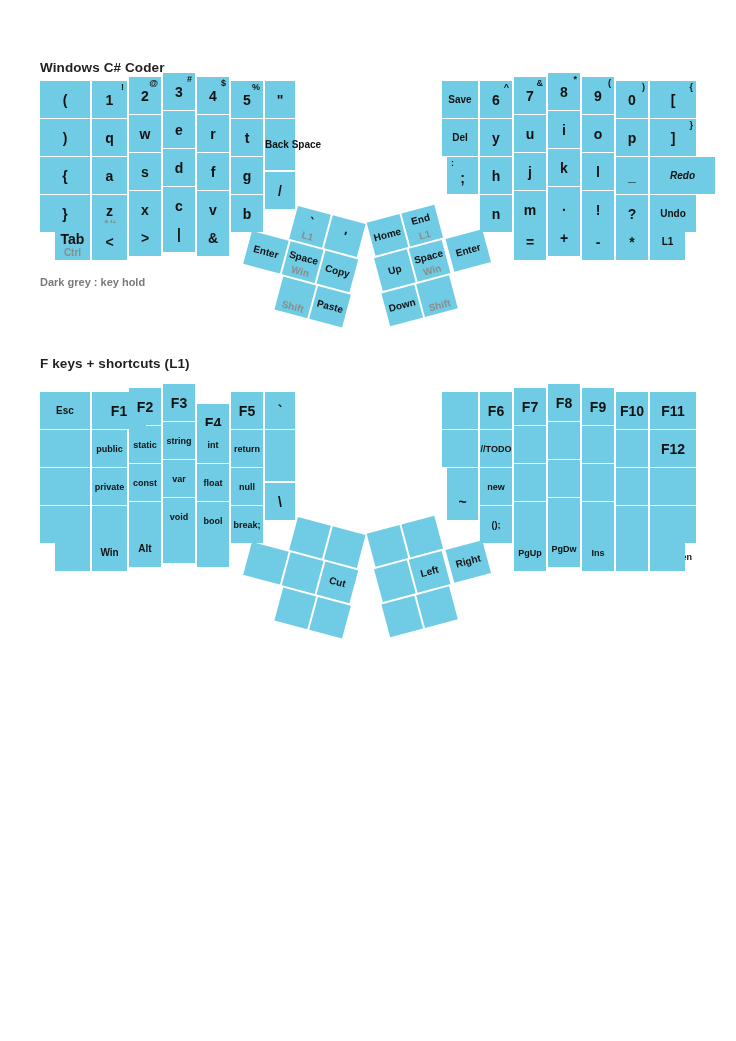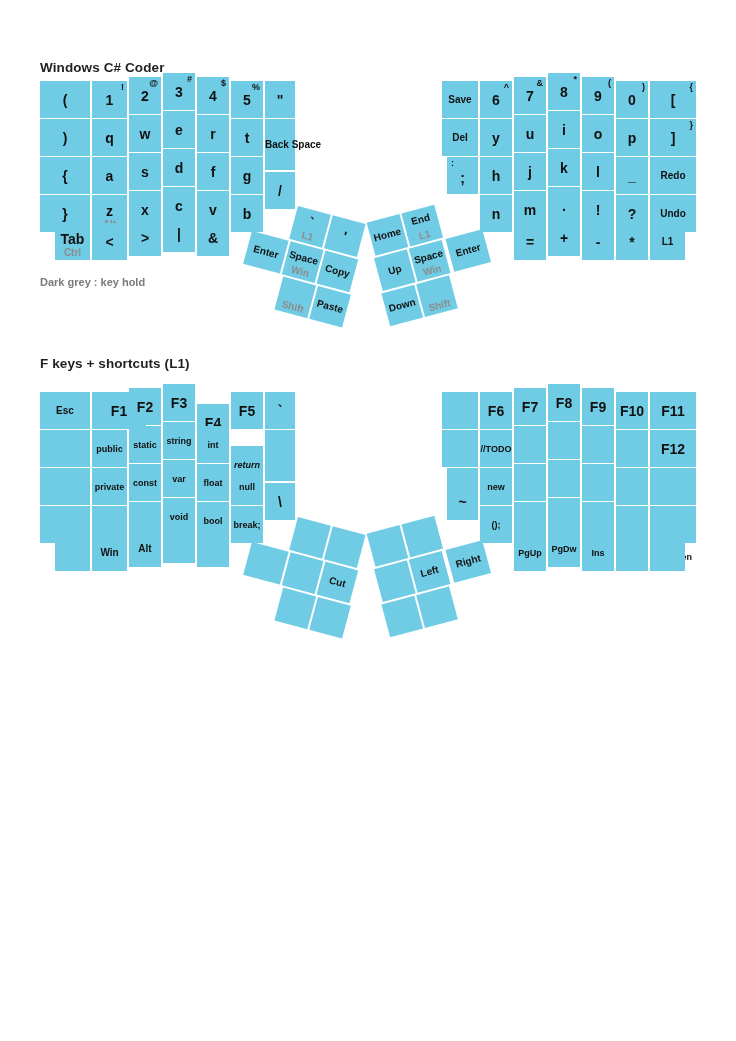--- a/index.html
+++ b/index.html
@@ -318,21 +318,21 @@
   </div>
   <div class="key" style="left:548px; top:149px; width:32px; height:37px;">
     <span class="lbl c">k</span>
   </div>
   <div class="key" style="left:582px; top:153px; width:32px; height:37px;">
     <span class="lbl c">l</span>
   </div>
   <div class="key" style="left:616px; top:157px; width:32px; height:37px;">
     <span class="lbl c">_</span>
   </div>
-  <div class="key" style="left:650px; top:157px; width:46px; height:37px;">
+  <div class="key" style="left:650px; top:157px; width:65px; height:37px;font-style:italic;">
     <span class="lbl c small">Redo</span>
   </div>
 
   <div class="key" style="left:480px; top:195px; width:32px; height:37px;">
     <span class="lbl c">n</span>
   </div>
   <div class="key" style="left:514px; top:191px; width:32px; height:37px;">
     <span class="lbl c">m</span>
   </div>
   <div class="key" style="left:548px; top:187px; width:32px; height:37px;">
@@ -401,21 +401,21 @@
   </div>
   <div class="key" style="left:129px; top:426px; width:32px; height:37px;">
     <span class="lbl c tiny">static</span>
   </div>
   <div class="key" style="left:163px; top:422px; width:32px; height:37px;padding-left:8px;">
     <span class="lbl c tiny">string</span>
   </div>
   <div class="key" style="left:197px; top:426px; width:32px; height:37px;">
     <span class="lbl c tiny">int</span>
   </div>
-  <div class="key" style="left:231px; top:446px; width:32px; height:37px;font-style:italic;">
+  <div class="key" style="left:231px; top:430px; width:32px; height:37px;">
     <span class="lbl c tiny">return</span>
   </div>
   <div class="key" style="left:265px; top:430px; width:30px; height:51px;">
     <span class="lbl c tiny"></span>
   </div>
 
   <div class="key" style="left:40px; top:468px; width:50px; height:37px;">
     <span class="lbl c tiny"></span>
   </div>
   <div class="key" style="left:92px; top:468px; width:35px; height:37px;">

